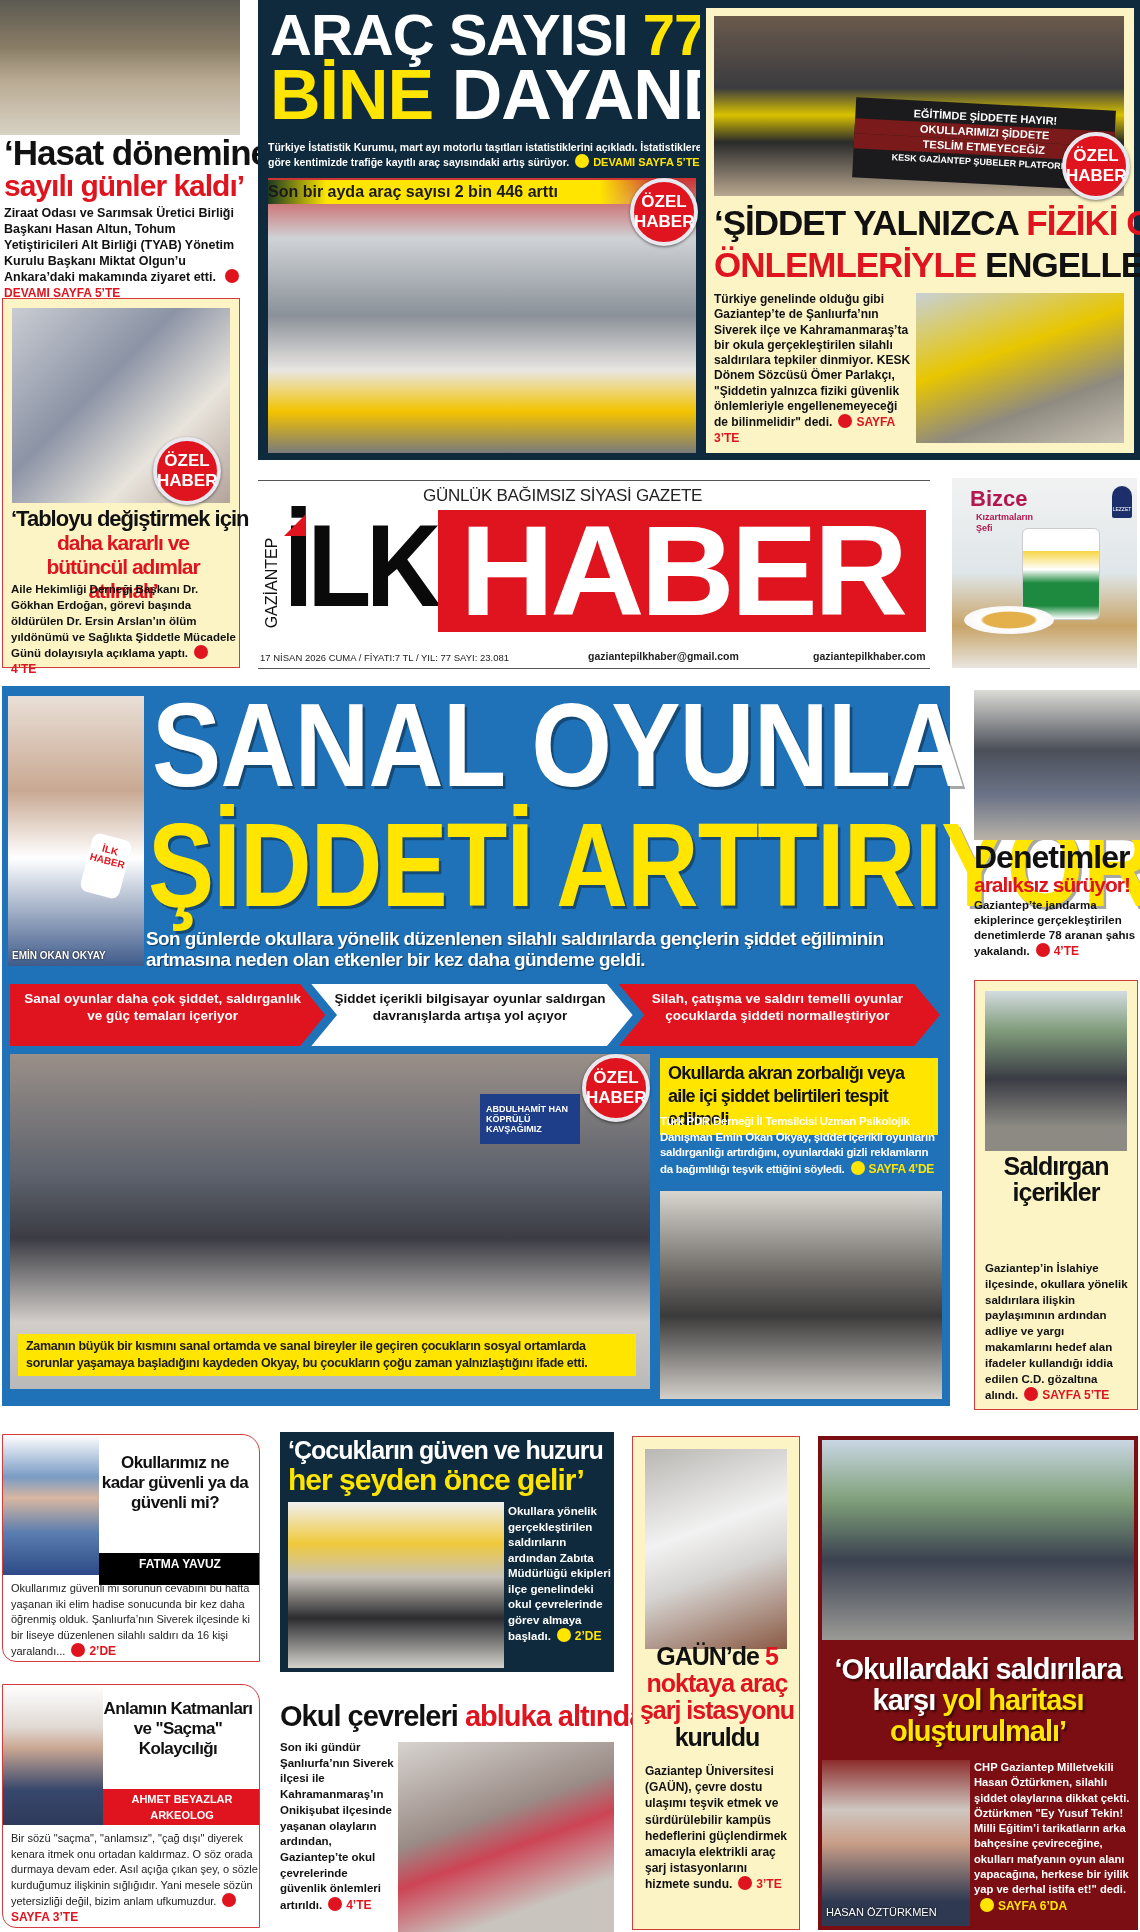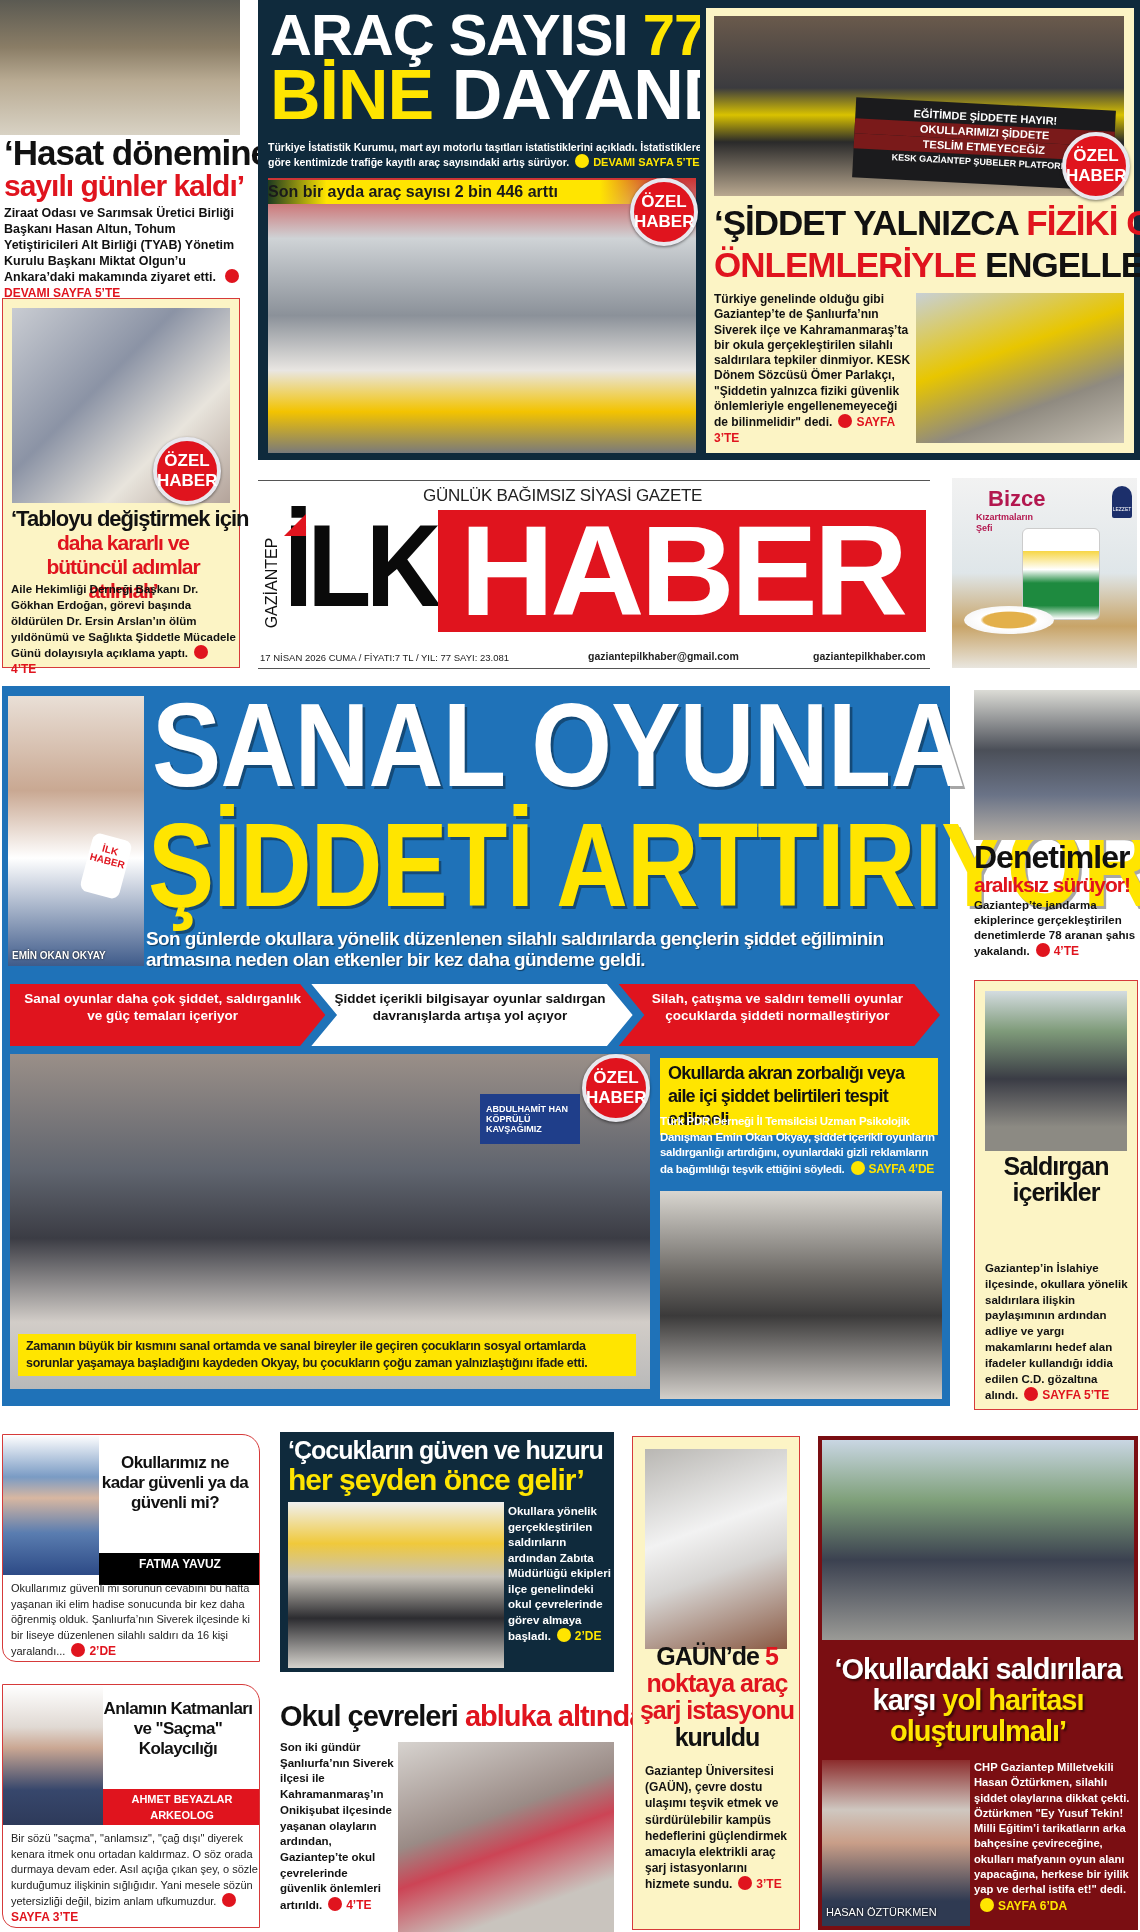--- a/index.html
+++ b/index.html
@@ -118,21 +118,21 @@
   <div class="abs" style="left:180px;top:40px;width:488px;height:122px;background:#e0141e;overflow:hidden">
     <div style="font-size:128px;line-height:122px;font-weight:700;color:#fff;letter-spacing:-4px;text-align:center;transform:scaleX(1.02)">HABER</div>
   </div>
   <div class="abs" style="left:2px;top:182px;font-size:9.5px;color:#222">17 NİSAN 2026 CUMA / FİYATI:7 TL / YIL: 77 SAYI: 23.081</div>
   <div class="abs" style="left:330px;top:180px;font-size:10.5px;font-weight:700;color:#222">gaziantepilkhaber@gmail.com</div>
   <div class="abs" style="left:555px;top:180px;font-size:10.5px;font-weight:700;color:#222">gaziantepilkhaber.com</div>
   <div class="abs" style="left:0;top:198px;width:672px;height:1px;background:#555"></div>
 </div>
 
 <div class="abs p-ad" style="left:952px;top:478px;width:185px;height:190px;overflow:hidden">
-  <div class="abs" style="left:36px;top:8px;font-size:22px;font-weight:700;color:#b3174f">Bizce</div>
+  <div class="abs" style="left:18px;top:8px;font-size:22px;font-weight:700;color:#b3174f">Bizce</div>
   <div class="abs" style="left:24px;top:34px;font-size:9px;font-weight:700;color:#b3174f;line-height:11px">
     <div>Kızartmaların</div>
       <div>Şefi</div>
   </div>
   <div class="abs" style="left:160px;top:8px;width:20px;height:32px;background:#1c2f6b;border-radius:10px 10px 2px 2px;color:#fff;font-size:5px;text-align:center;padding-top:20px">LEZZET</div>
   <div class="abs" style="left:70px;top:50px;width:78px;height:92px;border-radius:6px;background:linear-gradient(180deg,#fff 0,#fff 25%,#f7d74a 25%,#fff 45%,#1e8a3f 60%,#1e8a3f 85%,#fff 100%);border:1px solid #ccc"></div>
   <div class="abs" style="left:12px;top:128px;width:90px;height:28px;border-radius:50%;background:radial-gradient(ellipse at center,#e3b04b 40%,#fff 45%,#eee 100%)"></div>
 </div>
 
 <div class="abs" style="left:2px;top:686px;width:948px;height:720px;background:#1f72b8">

